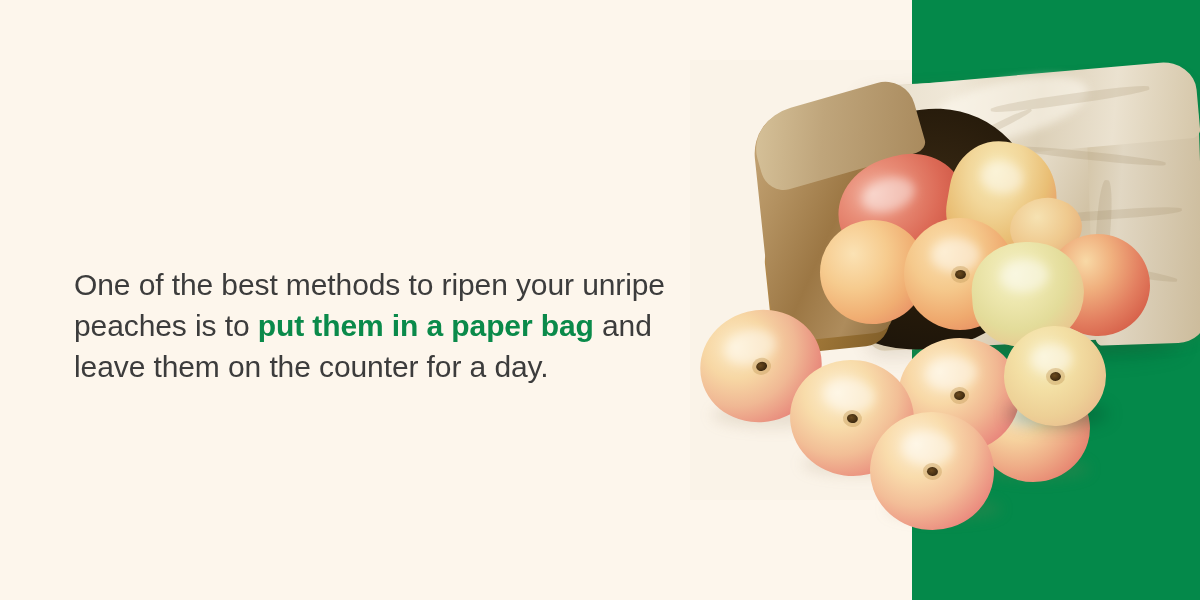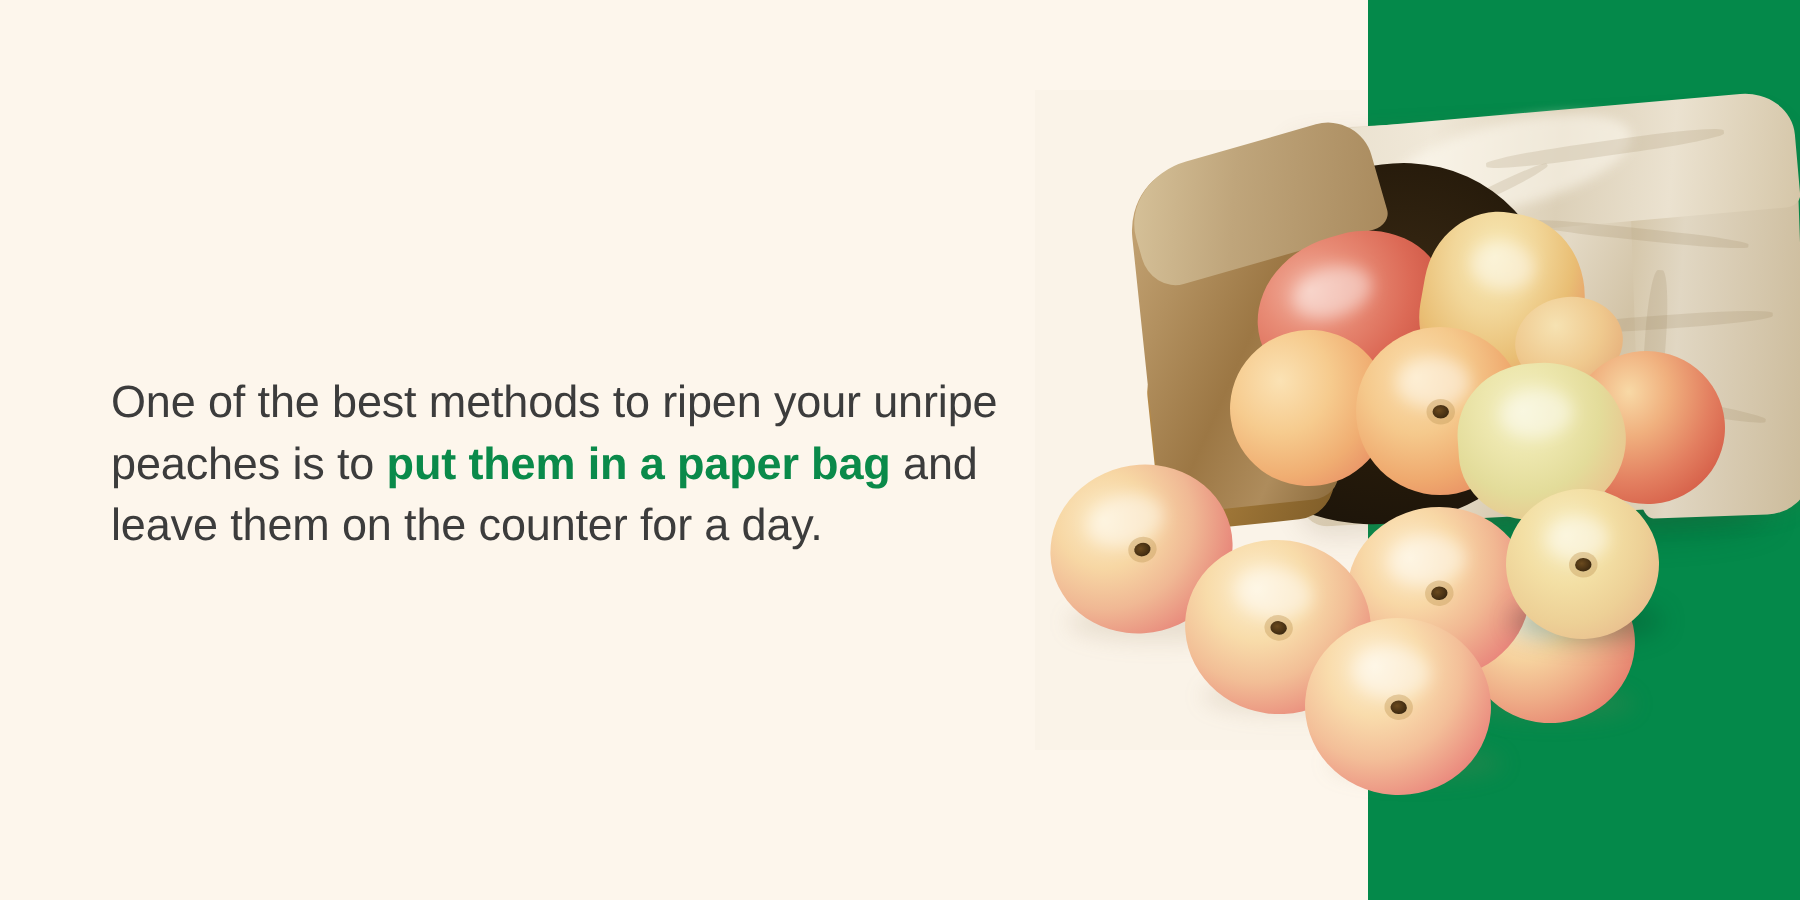--- a/index.html
+++ b/index.html
@@ -18,21 +18,21 @@
   .green-panel {
     position:absolute;
     top:0; left:912px;
     width:288px; height:600px;
     background:#04894A;
   }
 
   
   .caption {
     position:absolute;
-    left:74px; top:248px;
+    left:74px; top:264px;
     width:640px;
     font-size:30px;
     line-height:41px;
     color:#3C3C3C;
     letter-spacing:-0.1px;
     white-space:pre-wrap;
   }
   .caption .hl {
     color:#0A8A4A;
     font-weight:bold;

